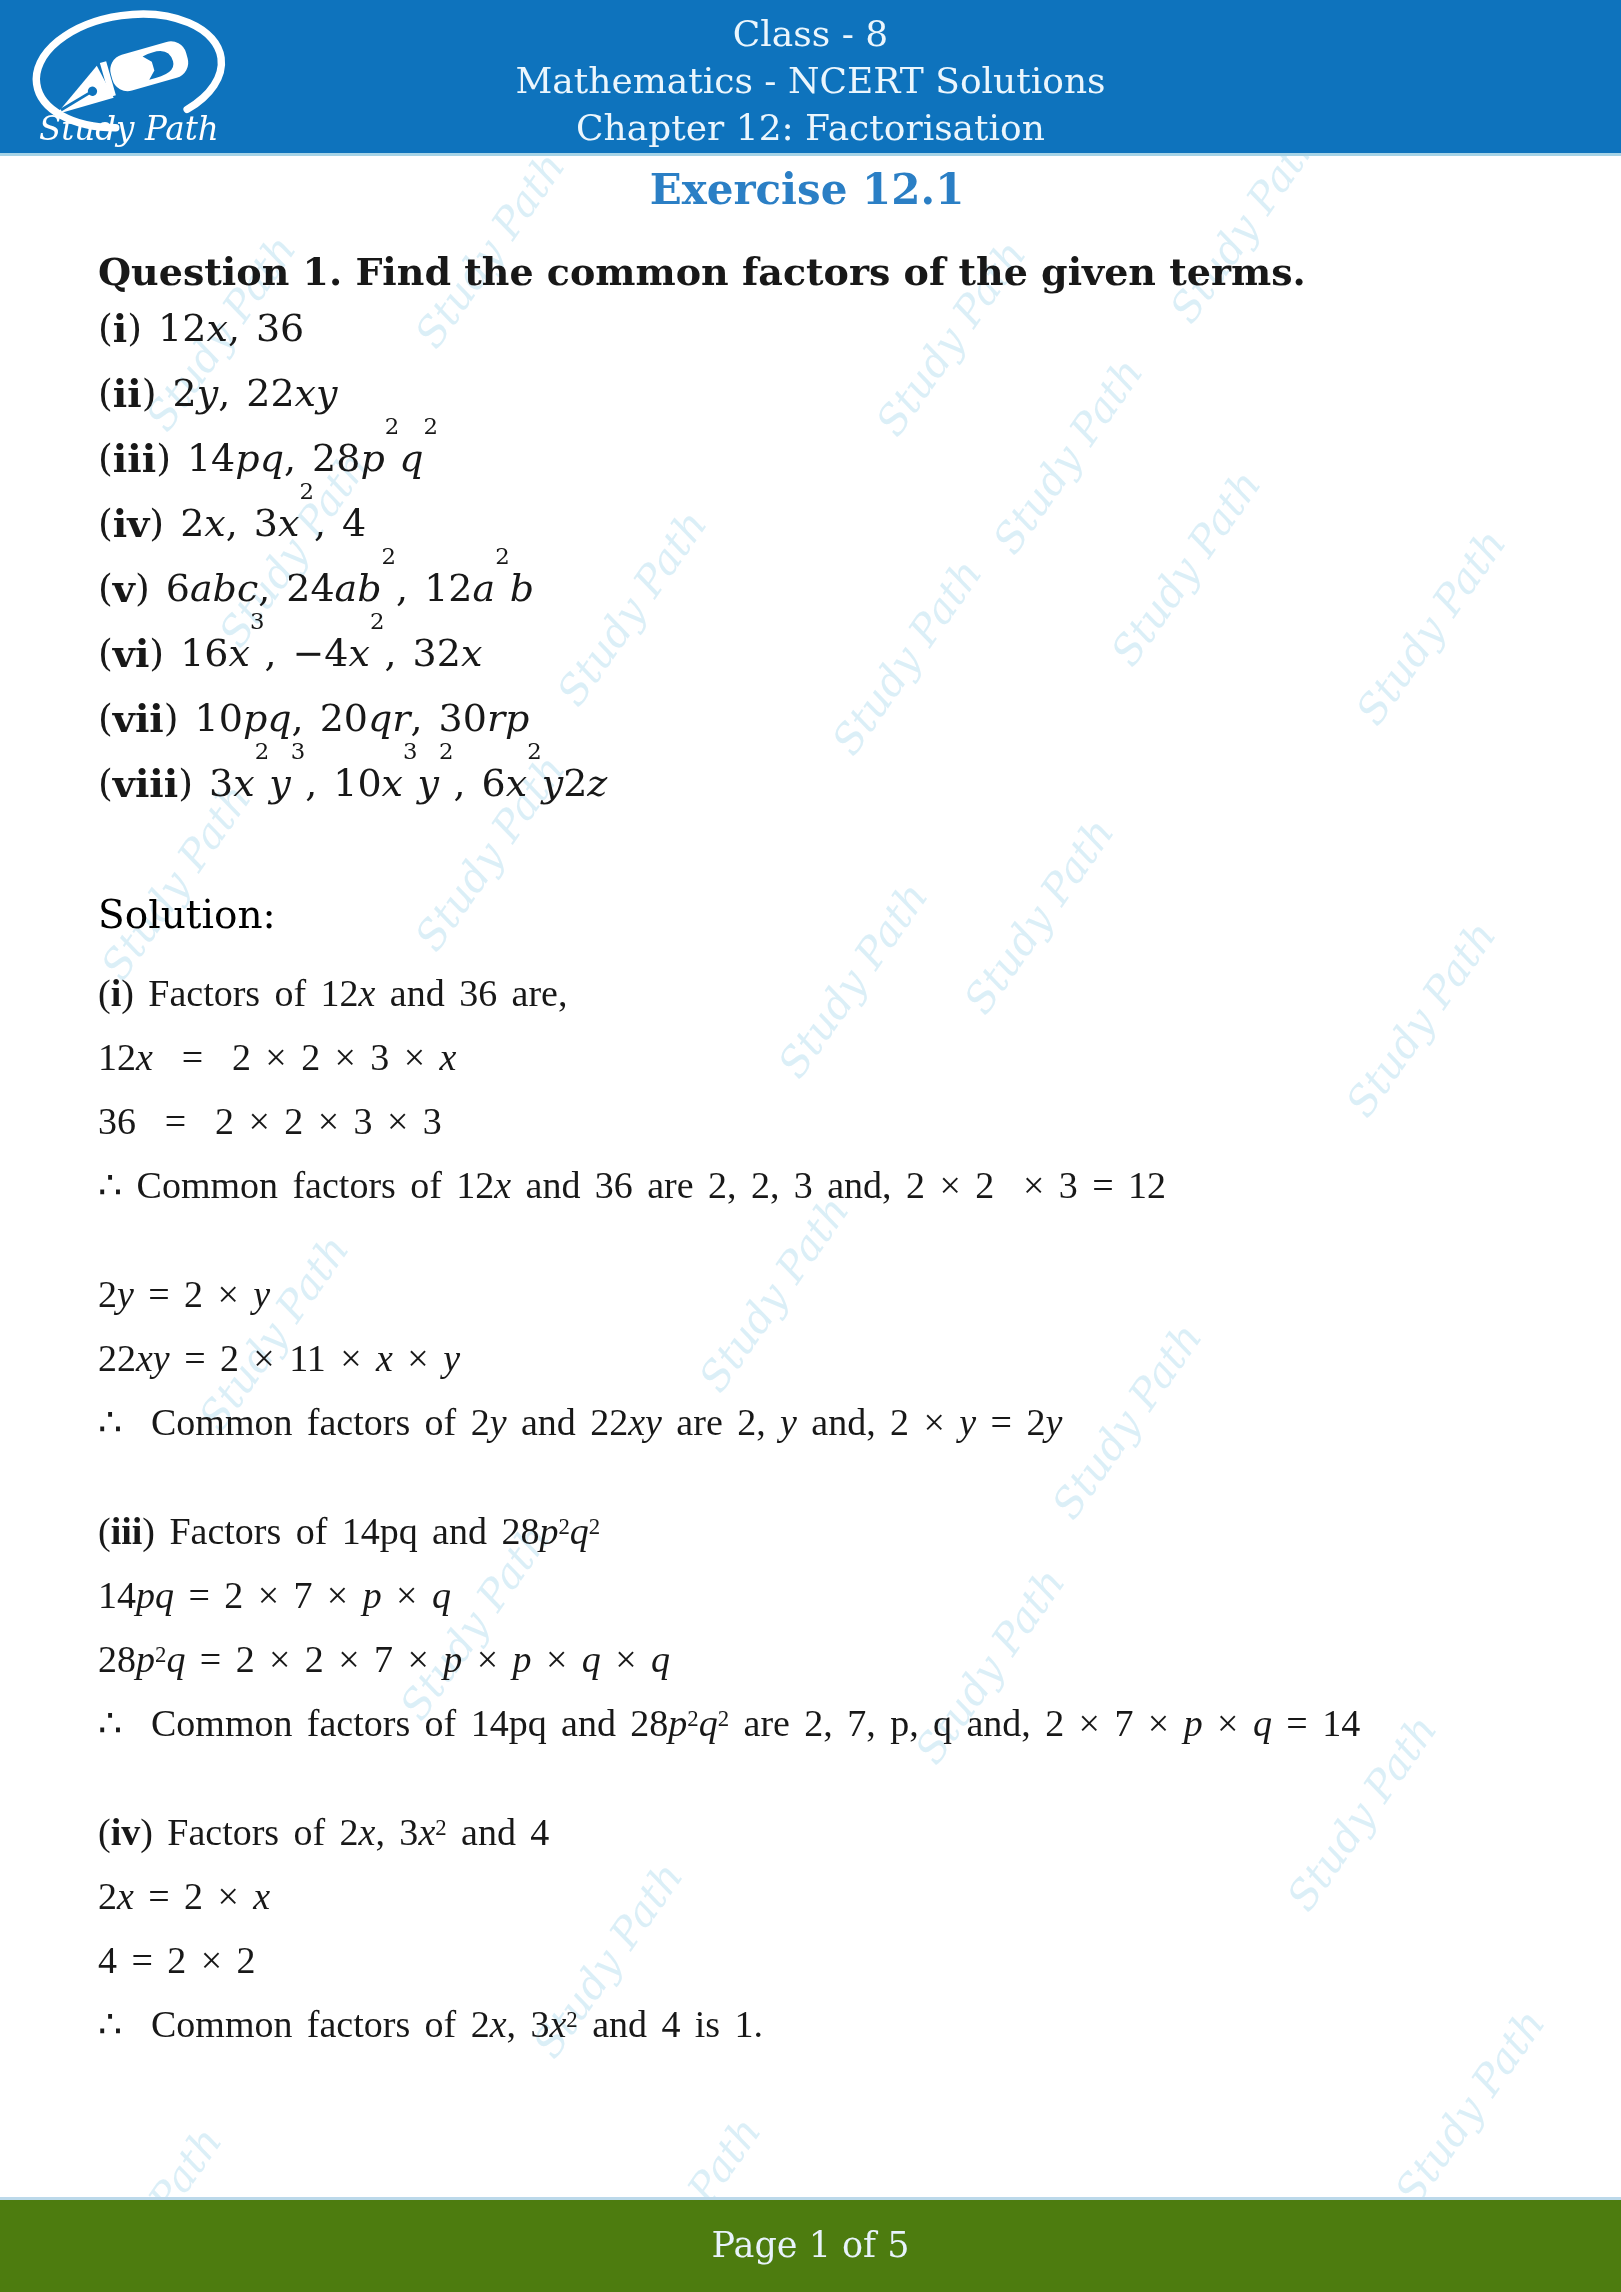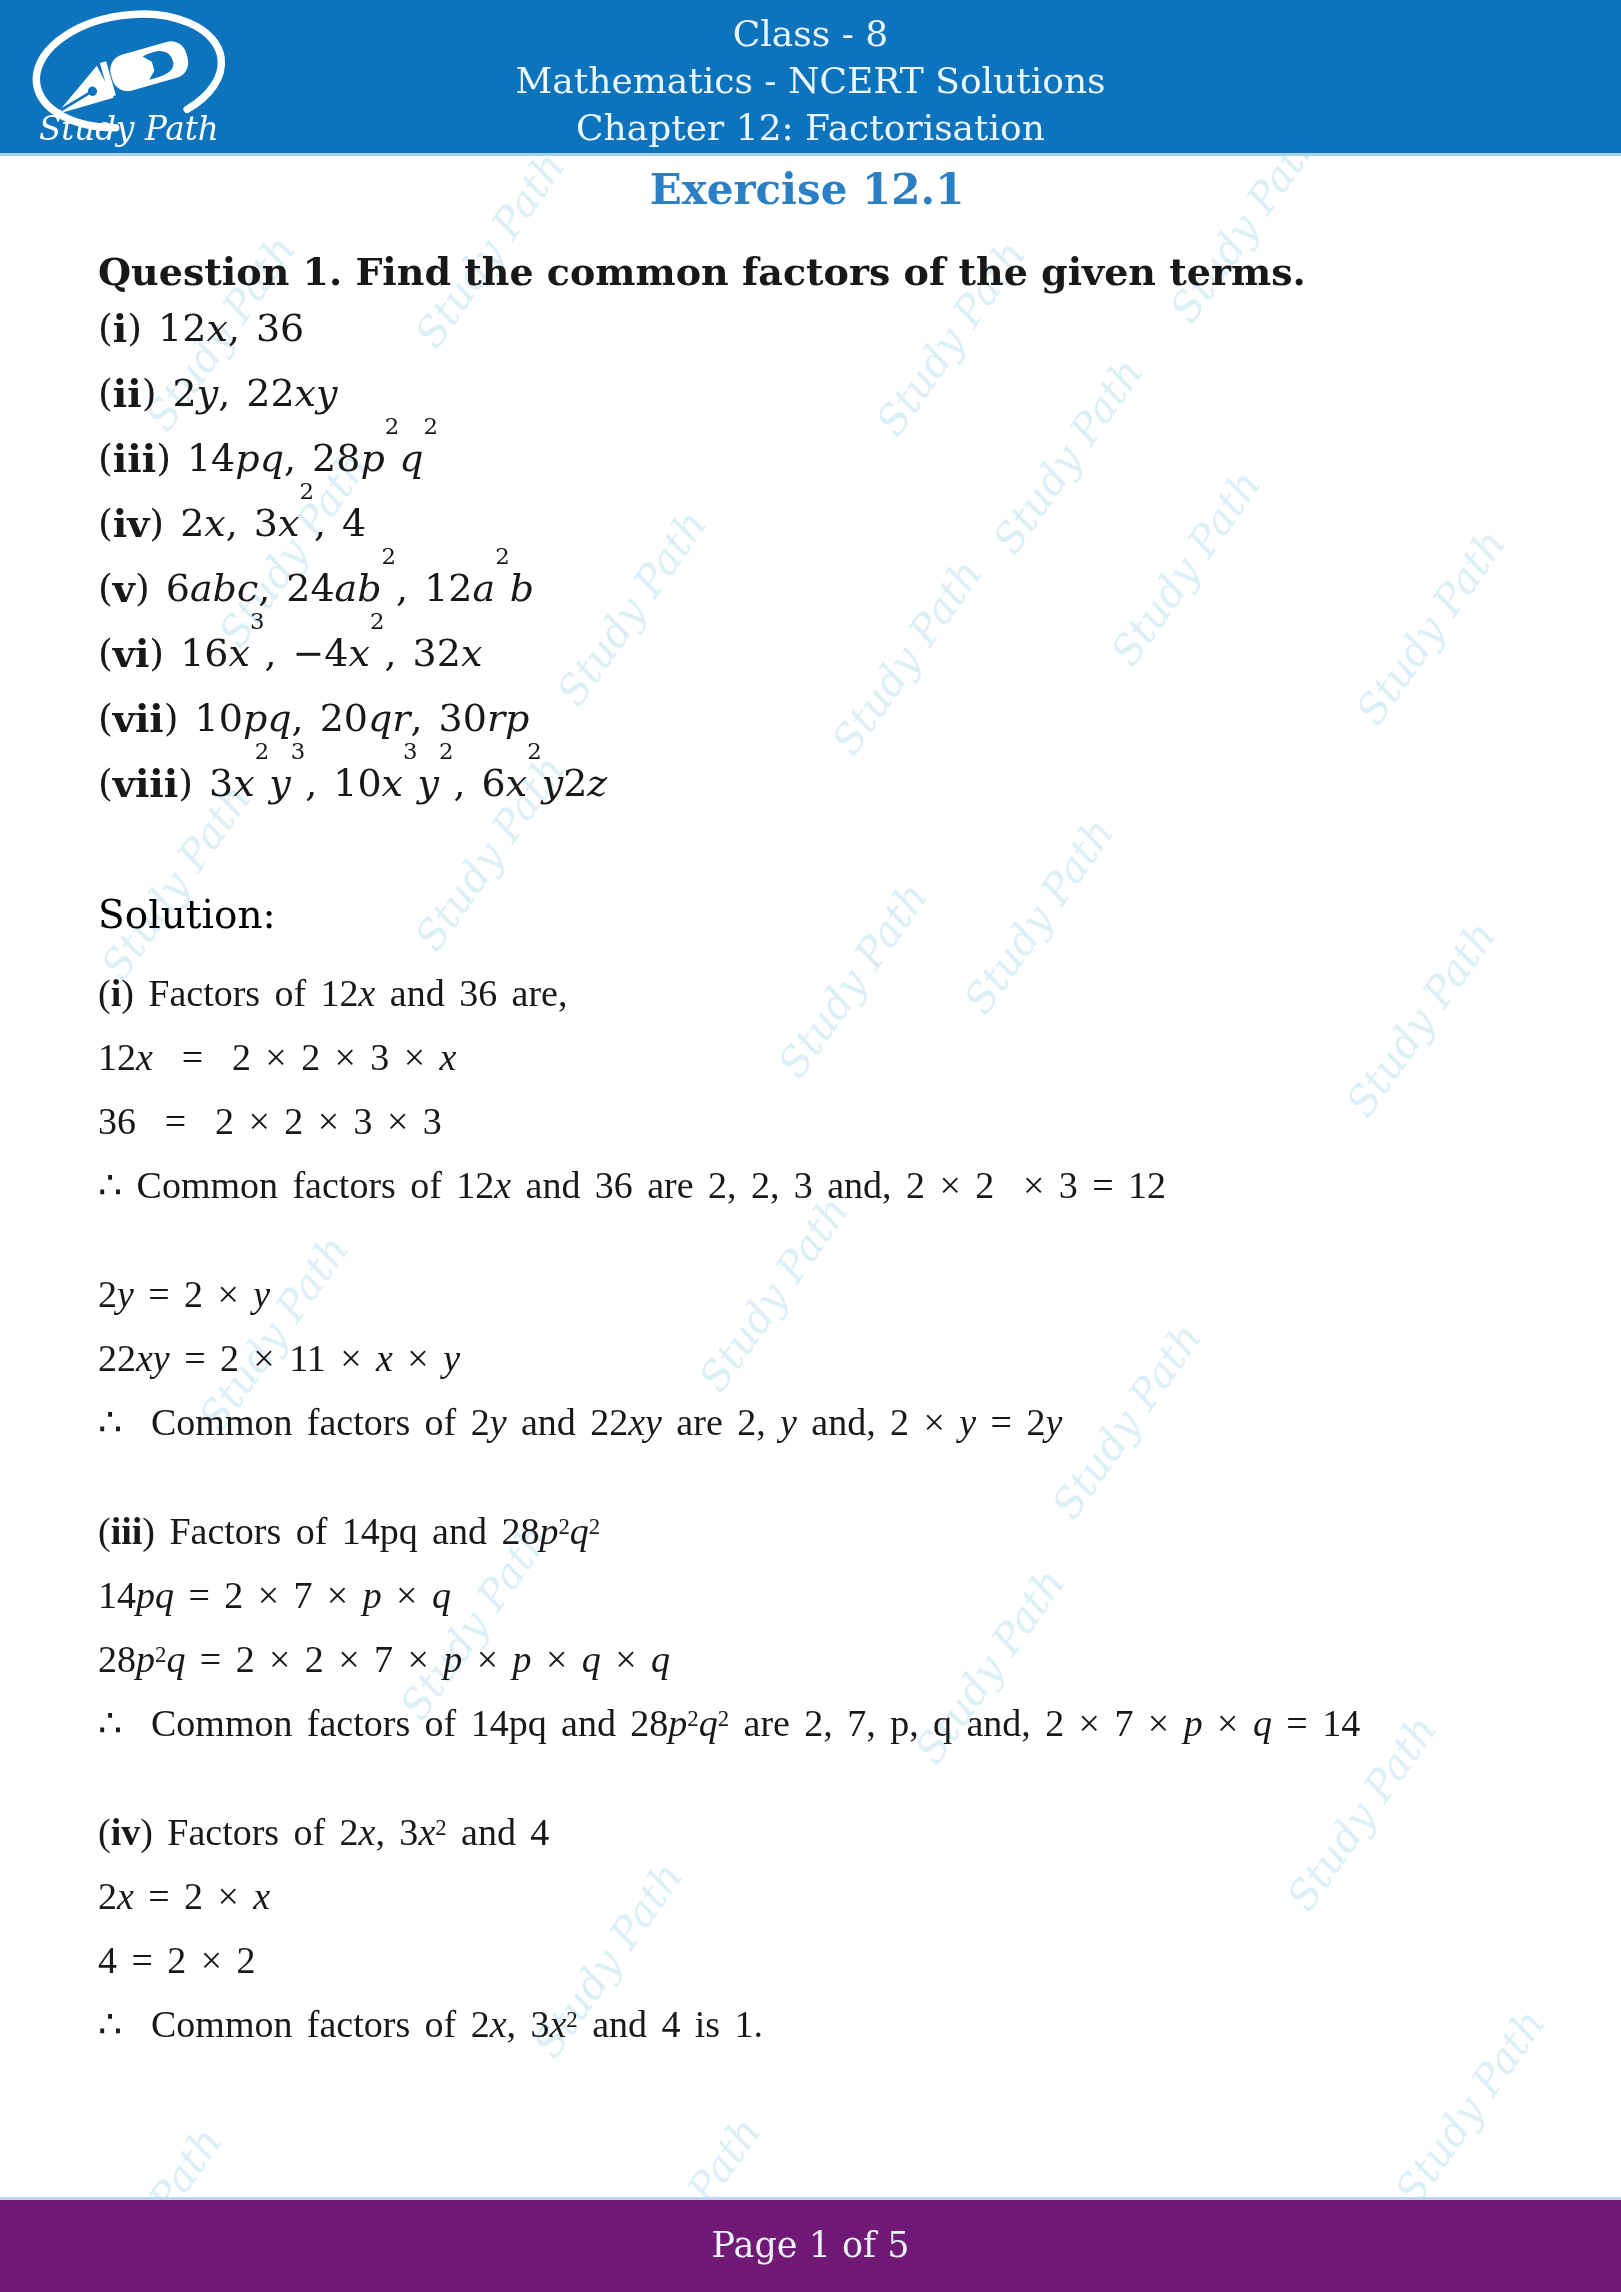--- a/index.html
+++ b/index.html
@@ -97,21 +97,21 @@
     top: -0.45em;
     vertical-align: baseline;
   }
   i { font-style: italic; }
 
   
   .footer {
     position: absolute;
     left: 0; right: 0; bottom: 0;
     height: 96px;
-    background: #701a75;
+    background: #4d7c0f;
     border-top: 3.9px solid #bcd9ea;
     color: #e8f3fb;
     text-align: center;
     font-size: 35px;
     line-height: 90px;
   }
 </style>
 </head>
 <body>
 

